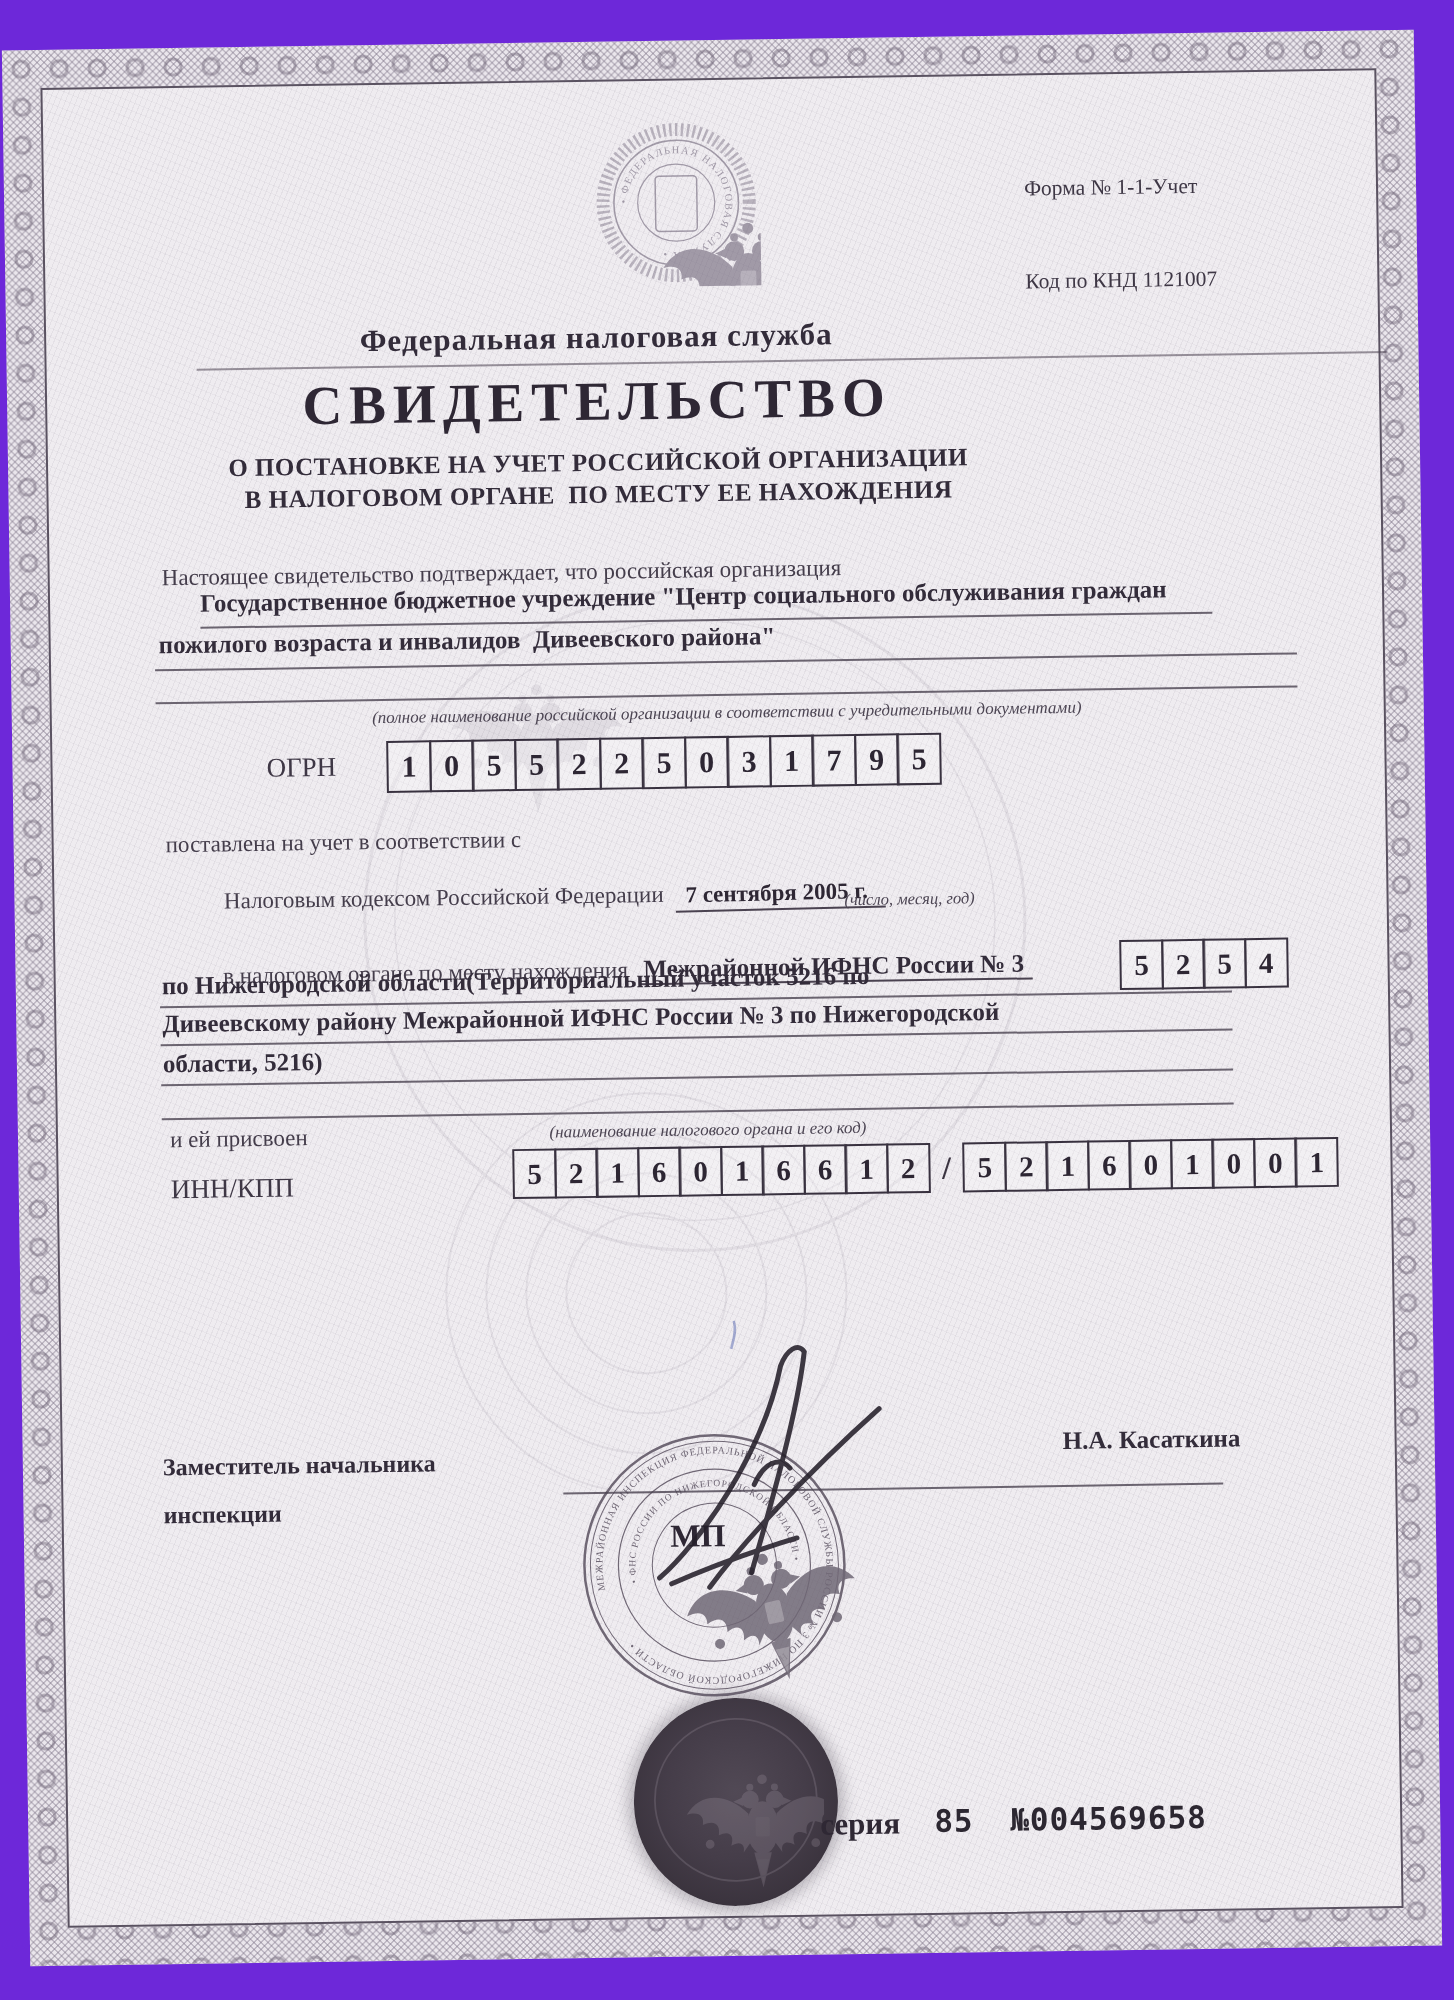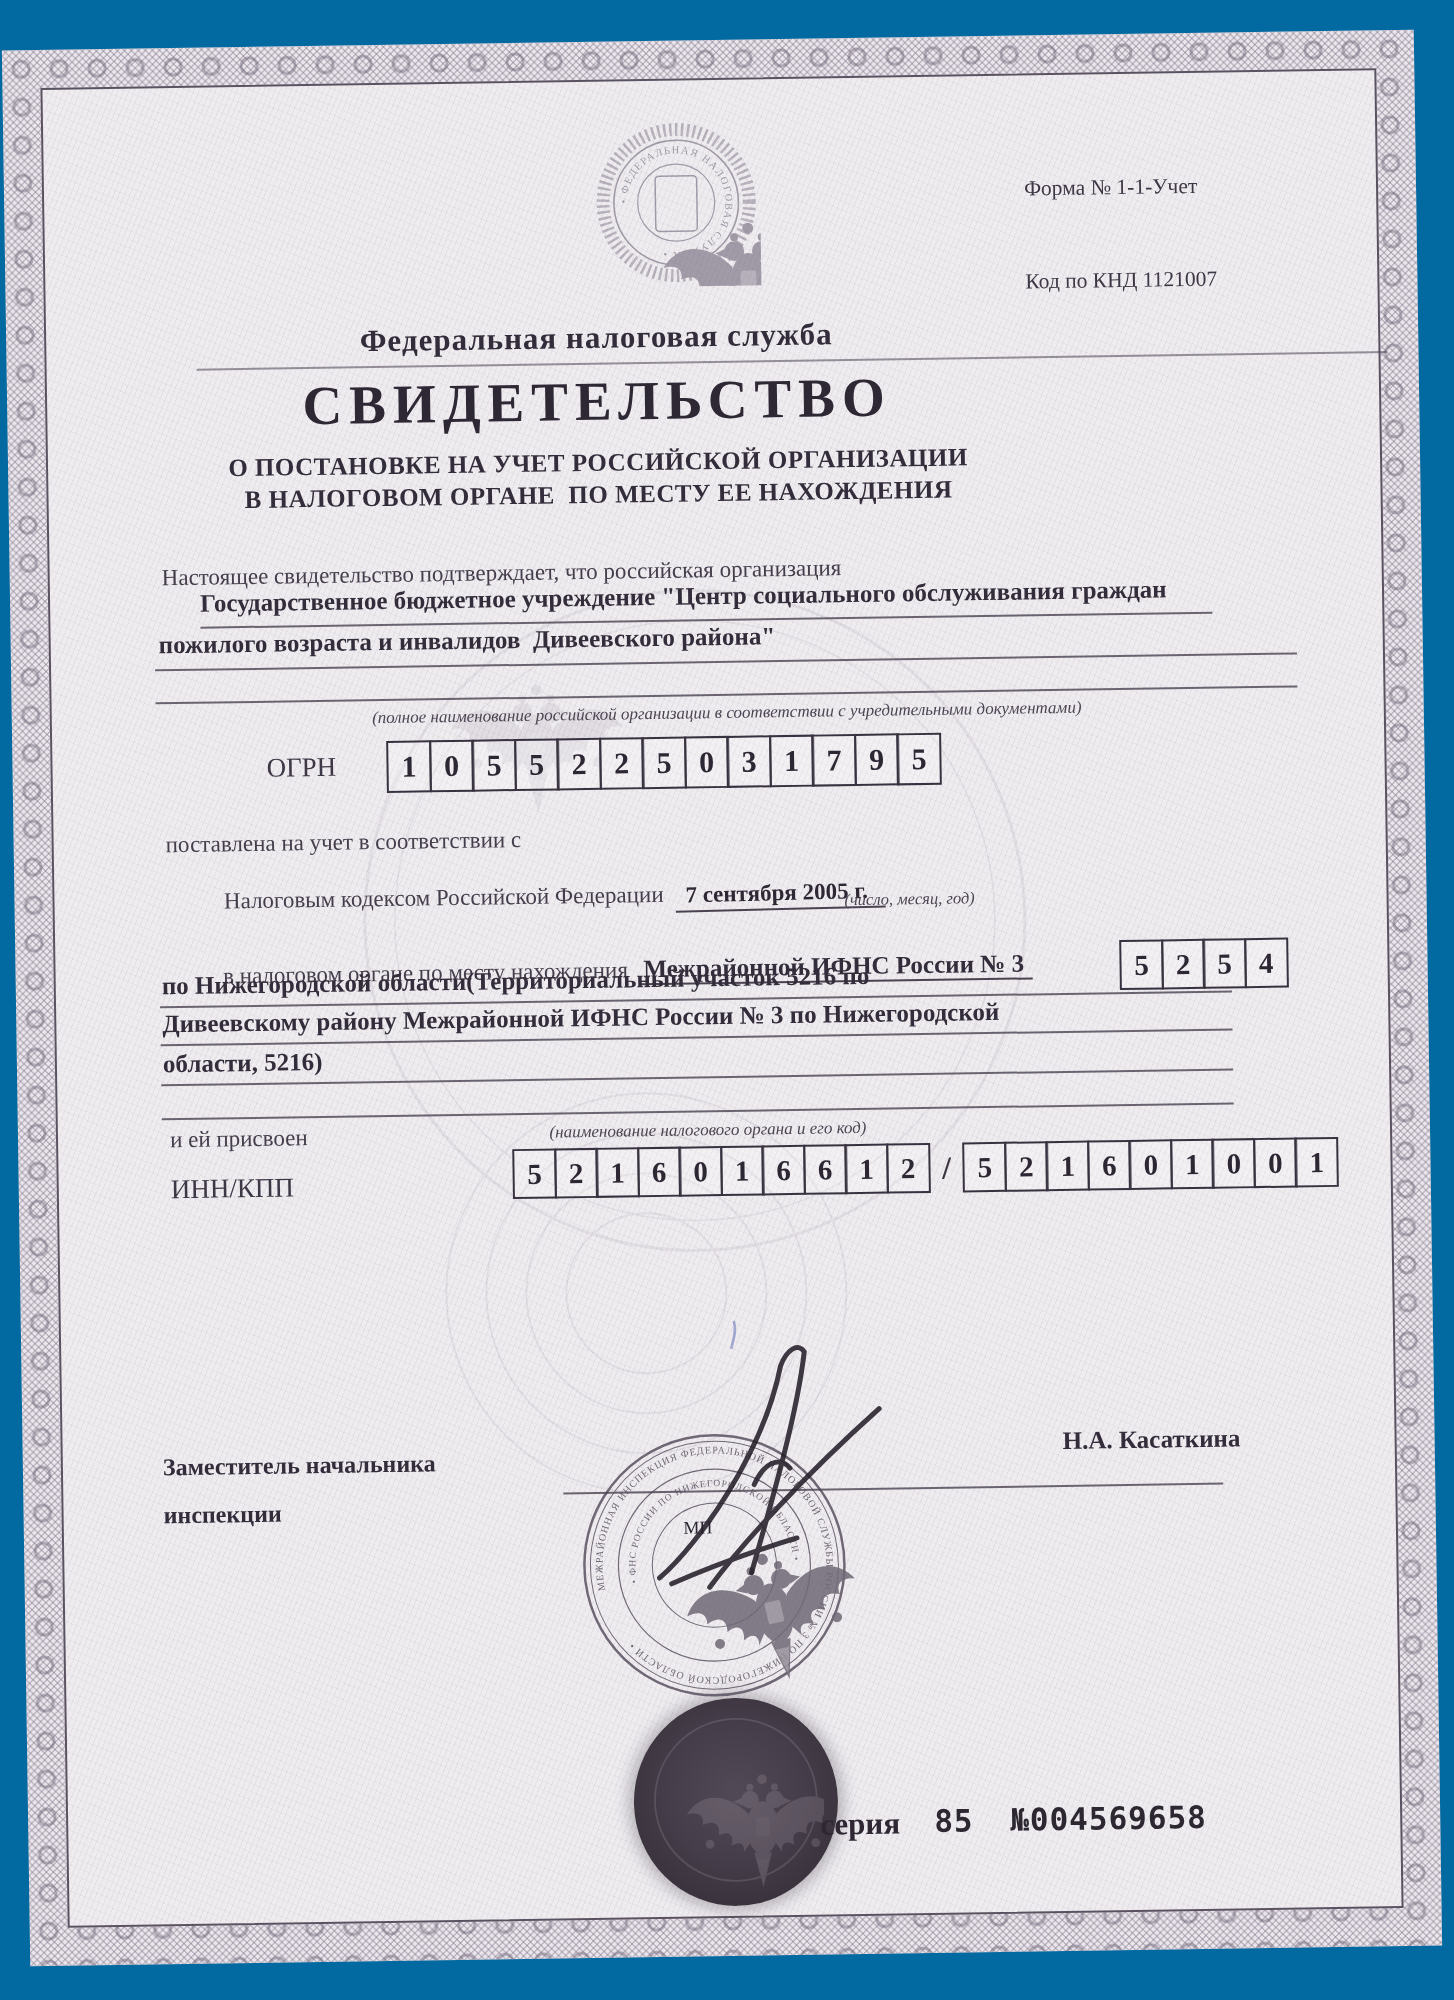--- a/index.html
+++ b/index.html
@@ -1,19 +1,19 @@
 <!DOCTYPE html>
 <html lang="ru"><head>
 <meta charset="utf-8">
 <style>
   html,body{margin:0;padding:0;background:#ffffff;}
   body{width:1454px;height:2000px;overflow:hidden;position:relative;
        font-family:"Liberation Serif","DejaVu Serif",serif;color:#39323f;}
 
-  .scan{position:absolute;inset:0;background:#0369a1;}
+  .scan{position:absolute;inset:0;background:#6d28d9;}
 
   
   .cert{position:absolute;top:40px;left:16px;right:26px;bottom:44px;
         transform:rotate(-0.85deg);transform-origin:50% 50%;}
 
   
   .frame{position:absolute;inset:0;
     background-color:#eae6ec;
     background-image:
       radial-gradient(circle at 19px 19px, rgba(255,255,255,0) 6px, rgba(110,100,118,.48) 7px, rgba(110,100,118,.48) 9px, rgba(255,255,255,0) 10px),
@@ -53,21 +53,21 @@
   .slash{font-size:32px;font-weight:bold;color:#3a3340;margin:0 12px;align-self:center;}
 
   .datefill{font-weight:bold;color:#2e2734;border-bottom:2px solid #4a4250;
             padding:0 18px 2px 10px;display:inline-block;transform:rotate(-0.6deg);}
 
   .label{font-size:27px;color:#3e3745;}
 
   .sig-name{font-size:25px;font-weight:bold;color:#332c3a;}
   .signer{font-size:24px;font-weight:bold;color:#332c3a;}
 
-  .mp{font-size:18px;font-weight:normal;color:#2e2734;z-index:5;}
+  .mp{font-size:32px;font-weight:bold;color:#2e2734;z-index:5;}
 
   .seal{position:absolute;left:566px;top:1618px;width:204px;height:208px;border-radius:50%;
         background:radial-gradient(circle at 50% 45%, #514955 0%, #453d49 45%, #3a333d 75%, #565058 97%);
         box-shadow:0 0 14px 6px rgba(90,82,94,.35);z-index:1;}
   .seal svg{position:absolute;inset:14px;opacity:.22;color:#b0a5b2;}
 
   .series-label{font-size:31px;font-weight:bold;color:#2f2834;}
   .series-num{font-family:"DejaVu Sans Mono",monospace;font-size:31px;font-weight:bold;color:#2c2731;letter-spacing:1px;}
 
   svg{display:block;}

